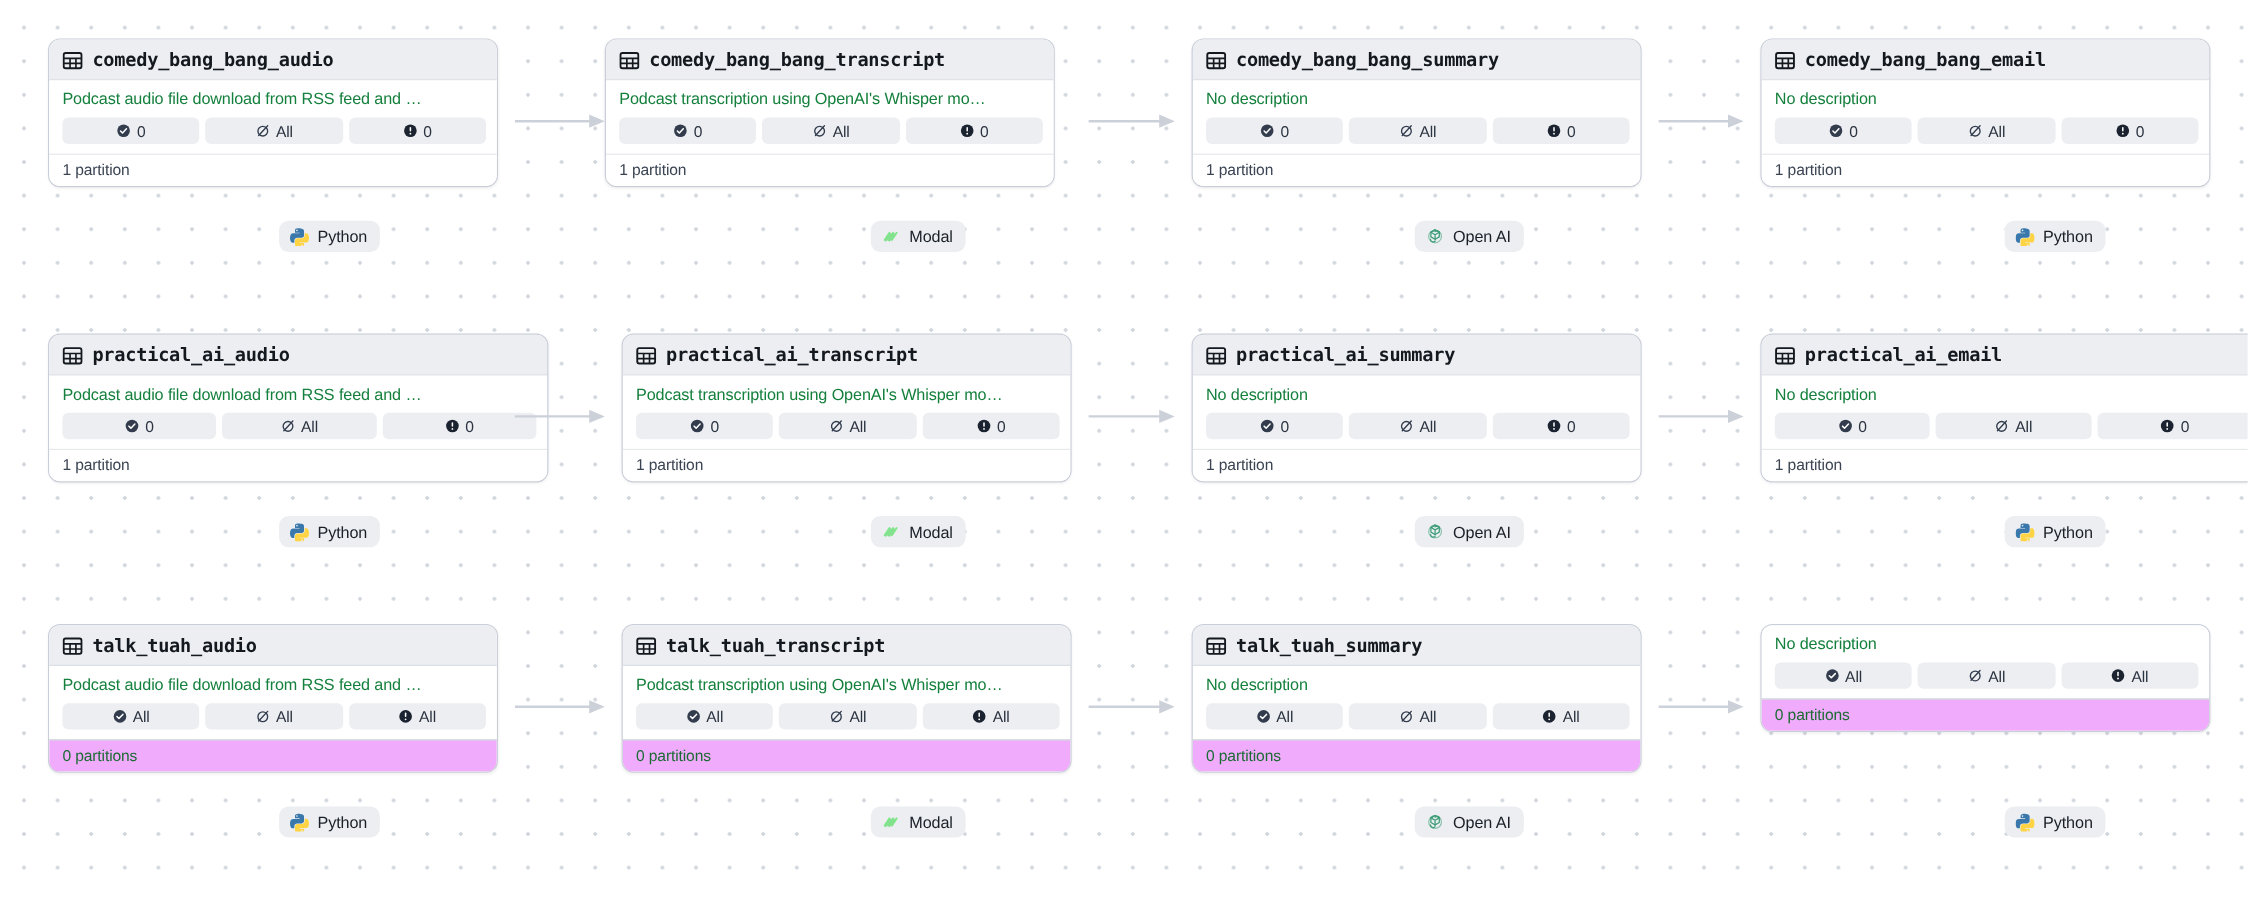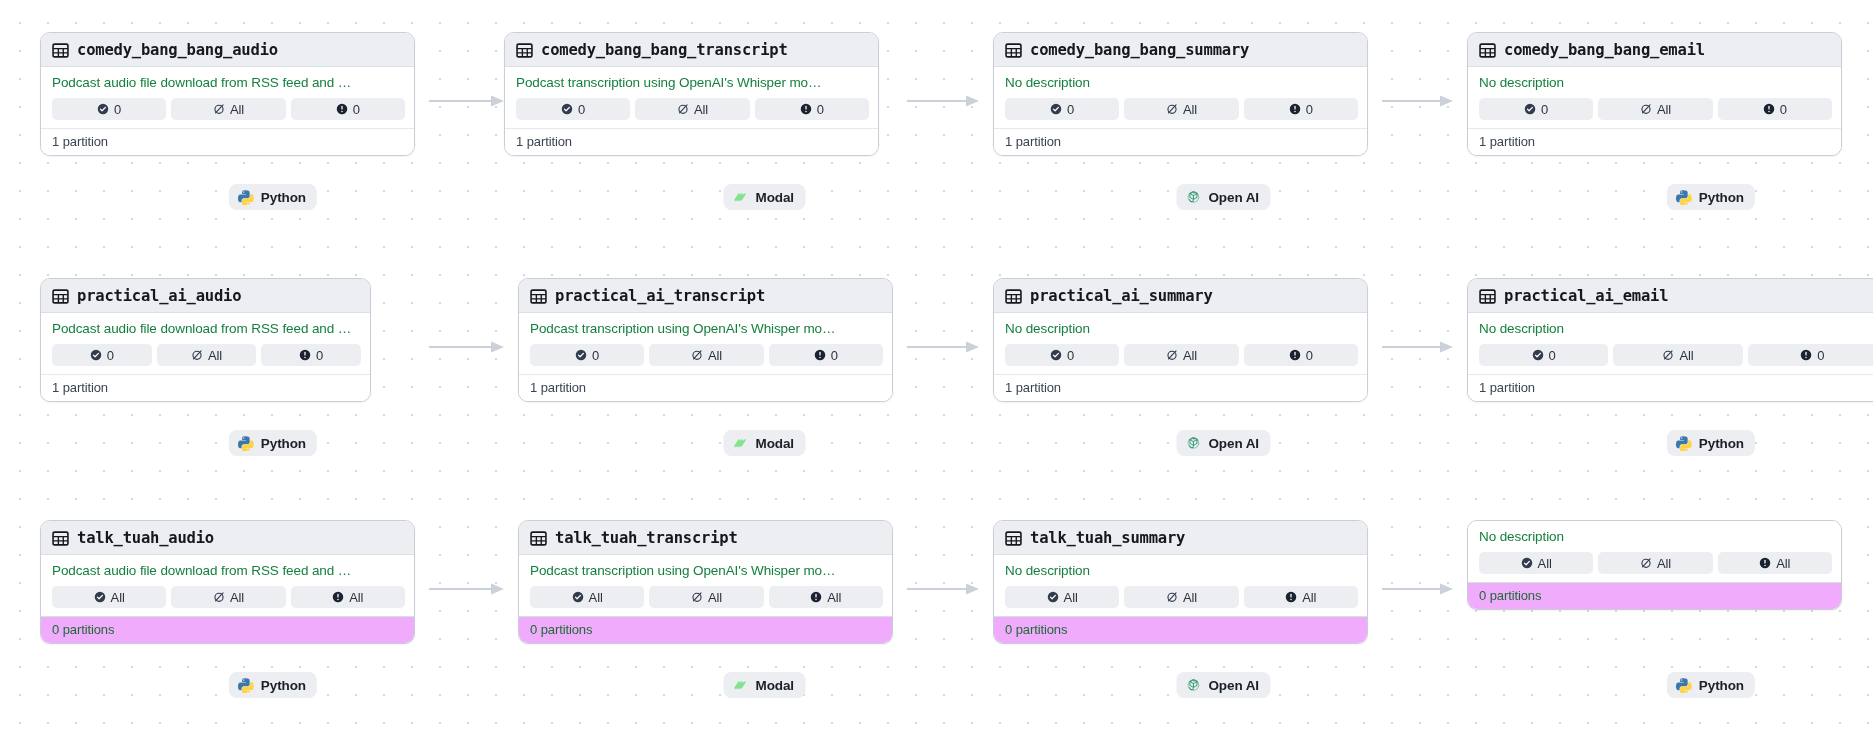--- a/index.html
+++ b/index.html
@@ -129,21 +129,21 @@
   .engine-pill {
     position: absolute;
     display: inline-flex;
     align-items: center;
     gap: 7px;
     height: 26px;
     padding: 0 11px 0 9px;
     background: #eceef1;
     border-radius: 8px;
     font-size: 13.5px;
-    font-weight: 700;
+    font-weight: 400;
     color: #1a1f28;
     letter-spacing: -0.1px;
     white-space: nowrap;
   }
   .engine-pill svg { width: 16px; height: 16px; display: block; }
 
   
   .arrow {
     position: absolute;
     height: 14px;
@@ -346,21 +346,21 @@
       </div>
       <div class="engine-pill" style="left:1755px; top:152px; transform:translateX(-100%)">
         <svg viewBox="0 0 32 32">
       <path d="M15.9 2.4c-2.0 0-3.7.2-5.0.6-2.0.6-2.4 1.8-2.4 4.0v2.9h7.6v1.0H5.6c-2.2 0-4.2 1.3-4.8 3.9-.7 2.9-.7 4.7 0 7.8.5 2.3 1.8 3.9 4.0 3.9h2.6v-3.5c0-2.5 2.2-4.7 4.8-4.7h7.6c2.1 0 3.8-1.7 3.8-3.8V7.0c0-2.0-1.7-3.6-3.8-3.9-1.3-.2-2.7-.6-3.9-.7zm-4.1 2.3c.8 0 1.4.7 1.4 1.5s-.6 1.4-1.4 1.4-1.4-.6-1.4-1.4.6-1.5 1.4-1.5z" fill="#3a78ab"></path>
       <path d="M24.7 11.0v3.4c0 2.6-2.2 4.8-4.8 4.8h-7.6c-2.0 0-3.8 1.8-3.8 3.8v7.1c0 2.0 1.8 3.2 3.8 3.8 2.4.7 4.7.8 7.6 0 1.9-.5 3.8-1.6 3.8-3.8v-2.9h-7.6v-1.0h11.4c2.2 0 3.1-1.5 3.8-3.9.8-2.4.8-4.7 0-7.8-.5-2.2-1.6-3.9-3.8-3.9h-2.8zm-4.3 18.3c.8 0 1.4.6 1.4 1.4s-.6 1.5-1.4 1.5-1.4-.7-1.4-1.5.6-1.4 1.4-1.4z" fill="#ffd444"></path>
     </svg>
         <span>Python</span>
       </div>
     </div>
     <div class="row" style="top:278px">
-      <div class="node" style="left:40px; width:331px">
+      <div class="node" style="left:40px; width:417px">
         <div class="node-header">
           <svg class="table-icon" viewBox="0 0 16 16" fill="none">
     <rect x="1" y="2" width="14" height="12" rx="1.6" stroke="#14181f" stroke-width="1.5"></rect>
     <path d="M1 6.2h14M1 10.2h14M6 6.2V14M10.6 6.2V14" stroke="#14181f" stroke-width="1.3"></path>
   </svg>
           <div class="node-title">practical_ai_audio</div>
         </div>
         <div class="node-body">
           <div class="node-desc">Podcast audio file download from RSS feed and …</div>
           <div class="badge-row">

